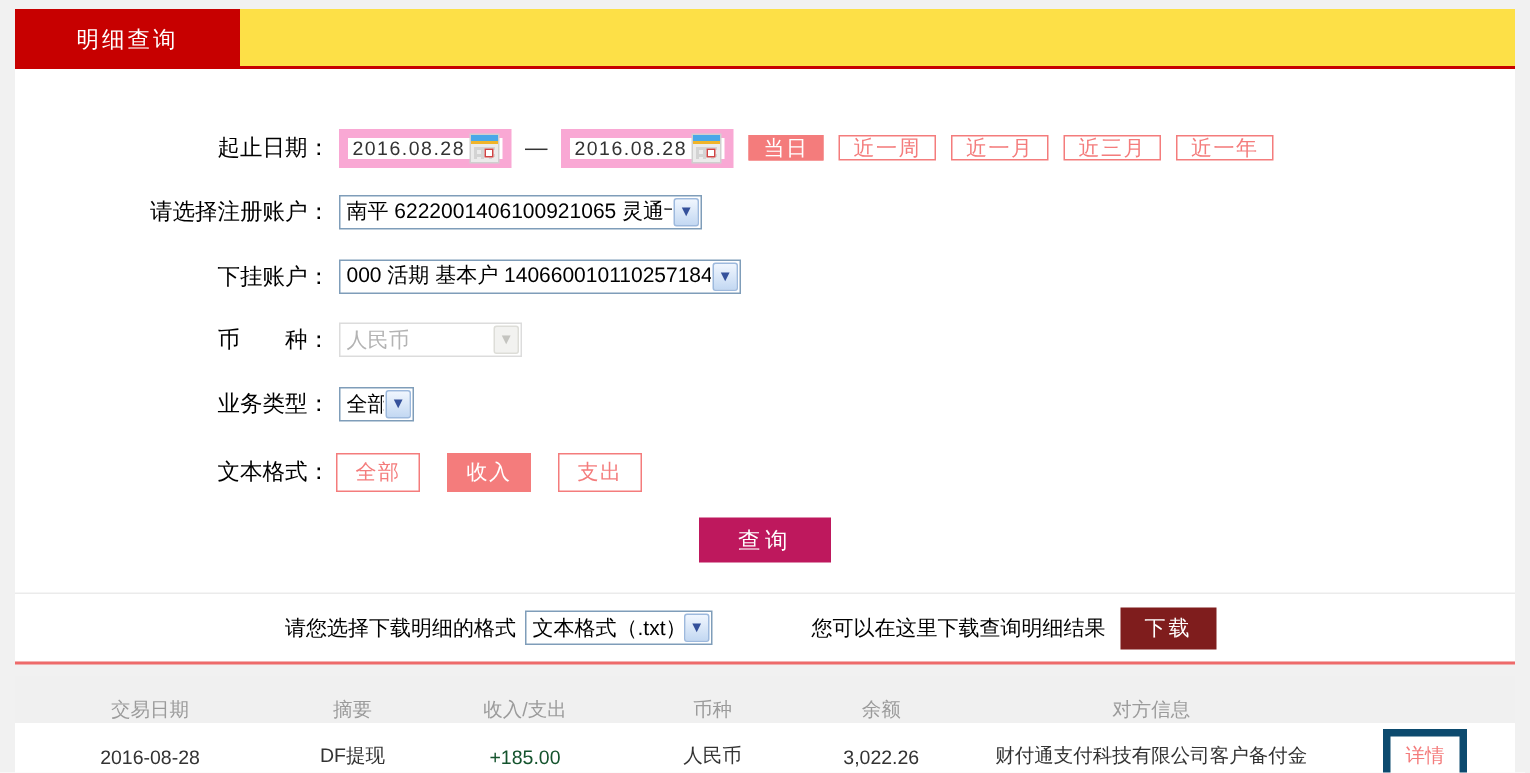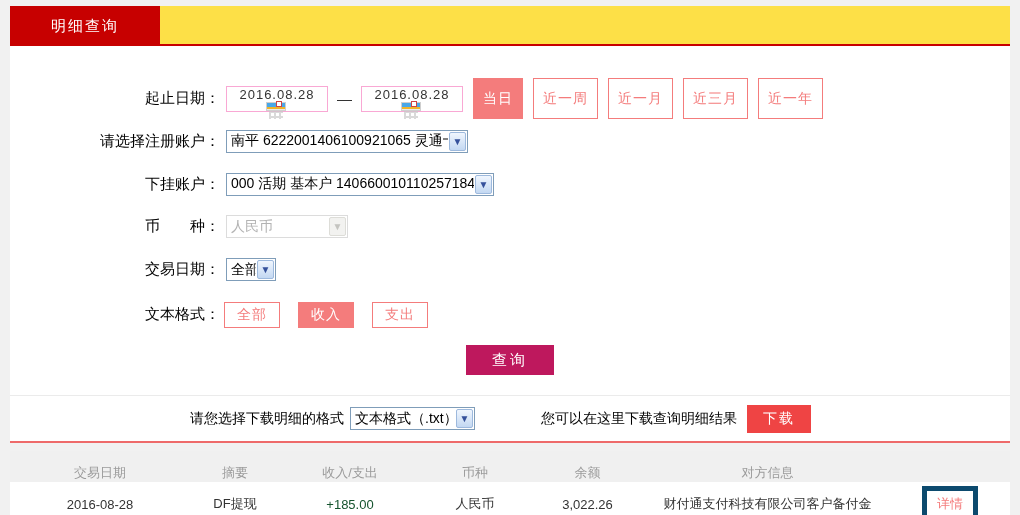--- a/index.html
+++ b/index.html
@@ -22,22 +22,22 @@
 
   
   .panel { background:#fff; }
   .form-section { padding-top:39px; padding-bottom:8px; border-bottom:1px solid #ebebeb; }
   .form-row { display:flex; align-items:center; }
   .form-label { width:210px; text-align:right; font-size:15px; color:#000; flex-shrink:0; }
 
   
   .row-date { height:27px; margin-bottom:17px; }
   .date-box {
-    width:102px; height:26px; border:1px solid #f9a8d4; background:#fff;
-    display:flex; align-items:center; margin-left:6px;flex-direction:column;
+    width:115px; height:26px; border:6px solid #f9a8d4; background:#fff;
+    display:flex; align-items:center; margin-left:6px;
   }
   .date-text { flex:1; text-align:center; font-size:13px; color:#333; letter-spacing:1px; }
   .cal-icon {
     width:20px; height:20px; margin-right:2px; position:relative; cursor:pointer;
     border:1px solid #cfcfcf;
     background:linear-gradient(180deg,#49a7e8 0 4px,#f0b429 4px 6px,#ebebeb 6px 100%);
   }
   .cal-icon::before {
     content:""; position:absolute; left:2px; right:2px; top:8px; height:8px;
     background:repeating-linear-gradient(90deg,#c9c9c9 0 2px,transparent 2px 5px),
@@ -45,21 +45,21 @@
     opacity:.7;
   }
   .cal-icon::after {
     content:""; position:absolute; right:3px; bottom:3px; width:4px; height:4px;
     border:1px solid #cf4444; background:#fff;
   }
   .date-dash { margin:0 9px; font-size:15px; color:#333; }
 
   
   .pill {
-    height:41px; padding:0 9px; margin-left:10px; font-size:14px;
+    height:17px; padding:0 9px; margin-left:10px; font-size:14px;
     border:1px solid #f47c7c; color:#f47c7c; background:#fff;
     display:flex; align-items:center; cursor:pointer; letter-spacing:1px;
   }
   .pill.selected { background:#f47c7c; color:#fff; border-color:#f47c7c; }
 
   
   .xp-select {
     height:23px; border:1px solid #7f9db9; background:#fff;
     display:flex; align-items:center; font-size:14px; color:#000;
     padding-left:4px; margin-left:6px; cursor:pointer;
@@ -99,21 +99,21 @@
     background:#be185d; color:#fff; border:none; font-size:15px;
     letter-spacing:3px; cursor:pointer;
     font-family:"Liberation Sans","DejaVu Sans",sans-serif;
   }
 
   
   .download-section { height:45px; display:flex; align-items:center; background:#fff; font-size:14px; }
   .dl-label { margin-left:180px; color:#000;font-family:Liberation Mono, monospace; }
   .dl-hint { margin-left:66px; color:#000; }
   .dl-btn {
-    margin-left:10px; width:64px; height:28px; background:#ef4444; color:#fff;
+    margin-left:10px; width:64px; height:28px; background:#7f1d1d; color:#fff;
     border:none; font-size:14px; letter-spacing:2px; cursor:pointer;
     font-family:Liberation Mono, monospace;
   }
 
   
   .pink-line { height:2px; background:#ee6a6a; }
   .thead {
     margin-top:8px; height:31px; background:#f0f0f0;
     display:flex; align-items:flex-end; color:#9b9b9b; font-size:13px;
   }
@@ -182,21 +182,21 @@
 
     <div class="form-row row-small">
       <div class="form-label">币　　种：</div>
       <div class="xp-select w-currency disabled">
         <span class="val">人民币</span>
         <span class="xp-arrow">▼</span>
       </div>
     </div>
 
     <div class="form-row row-small">
-      <div class="form-label">交易日期：</div>
+      <div class="form-label">业务类型：</div>
       <div class="xp-select w-biz">
         <span class="val">全部</span>
         <span class="xp-arrow">▼</span>
       </div>
     </div>
 
     <div class="form-row row-flow">
       <div class="form-label">文本格式：</div>
       <div class="flow-pill">全部</div>
       <div class="flow-pill selected">收入</div>

